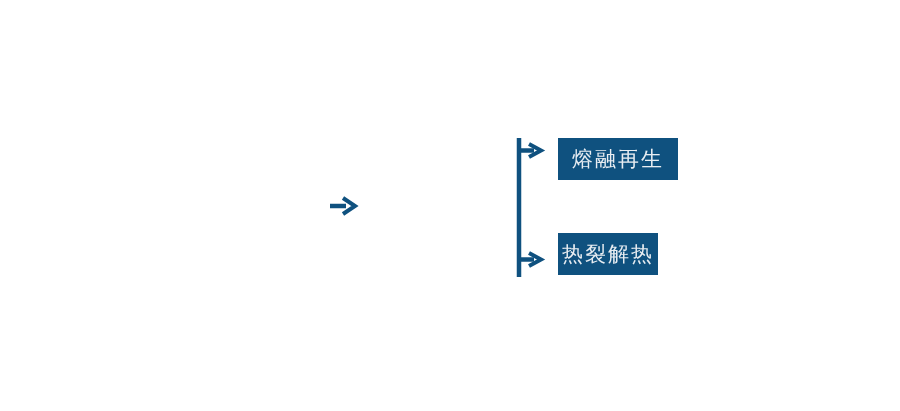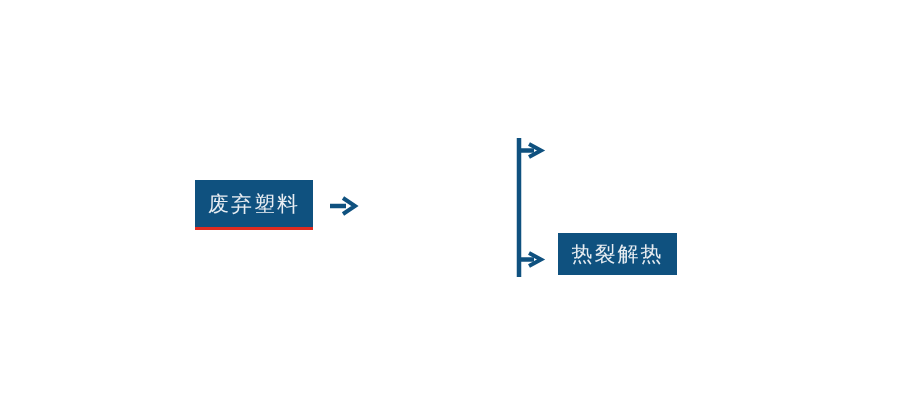--- a/index.html
+++ b/index.html
@@ -34,21 +34,21 @@
   .node--red {
     background: var(--node-red, #e60914);
     color: var(--node-text-white, #ffffff);
   }
   .node--underlined {
     border-bottom: 3px solid var(--underline-red, #e02b20);
   }
   #node-waste-plastic  { left: 195px; top: 180px; width: 118px; height: 50px; }
   #node-crushing       { left: 362px; top: 182px; width: 120px; height: 46px; }
   #node-melt           { left: 558px; top: 138px; width: 120px; height: 42px; }
-  #node-pyrolysis      { left: 558px; top: 233px; width: 119px; height: 42px; text-align: right; }
+  #node-pyrolysis      { left: 558px; top: 233px; width: 100px; height: 42px; text-align: right; }
   svg.connectors {
     position: absolute;
     left: 0; top: 0;
     width: 900px; height: 411px;
     pointer-events: none;
   }
   .connector {
     stroke: var(--connector-blue, #0f517f);
     fill: none;
     stroke-linecap: butt;
@@ -56,25 +56,25 @@
   }
   .connector--shaft { stroke-width: 4.5; }
   .connector--trunk { stroke-width: 4.5; }
   .connector--head  { stroke-width: 4; }
 </style>
 </head>
 <body>
 
 <div class="canvas">
 
-  <div id="node-waste-plastic" class="node node--blue node--underlined">
-    <span>废弃塑料</span>
-  </div>
 
 
+  <div id="node-melt" class="node node--blue">
+    <span>熔融再生</span>
+  </div>
 
   <div id="node-pyrolysis" class="node node--blue">
     <span>热裂解热</span>
   </div>
 
   <svg class="connectors" viewBox="0 0 900 411" aria-hidden="true">
 
     <g>
       <path class="connector connector--shaft" d="M330 206 H346"></path>
       <path class="connector connector--head" d="M343 198 L355 206 L343 214"></path>

